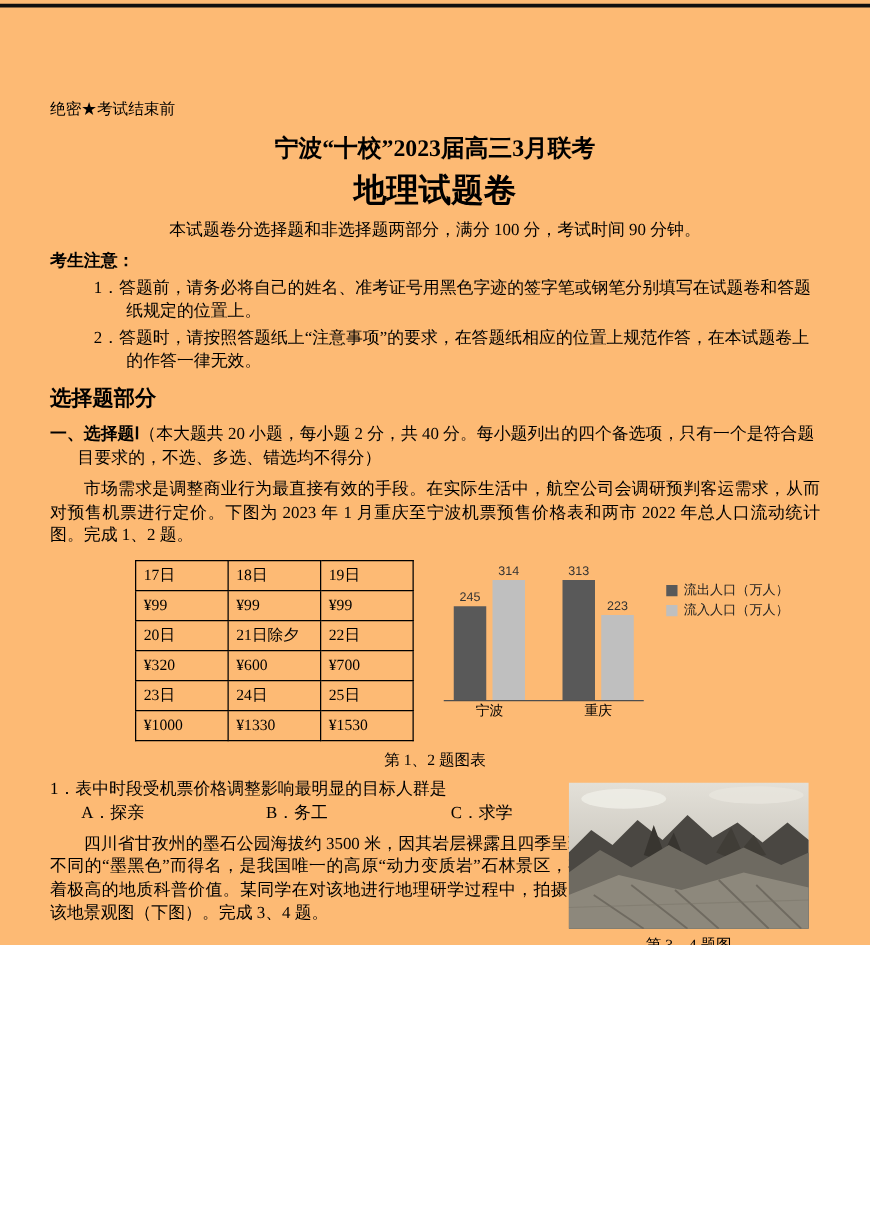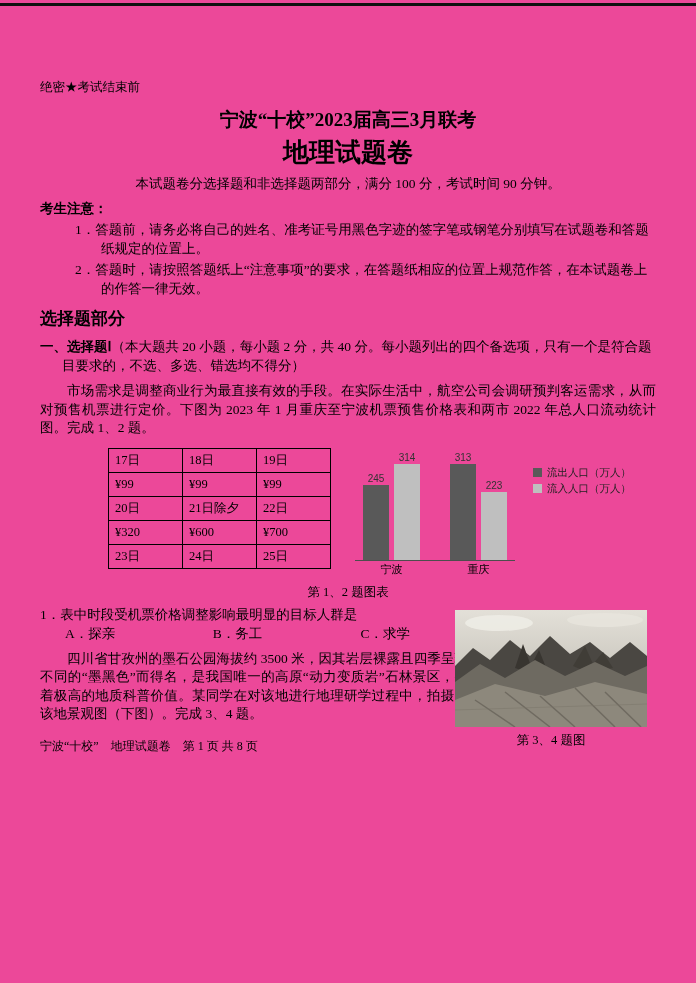--- a/index.html
+++ b/index.html
@@ -1,21 +1,21 @@
 <!DOCTYPE html>
 <html><head>
 <meta charset="utf-8">
 <style>
   * { margin:0; padding:0; box-sizing:border-box; }
   html,body { background:#ffffff; }
   .page {
     position:relative;
-    width:696px; height:983px;
+    width:696px; height:756px;
     margin:0 auto;
-    background:#ec4899;
+    background:#fdba74;
     color:#000;
     font-family:"Liberation Serif", serif;
     font-size:13.5px;
     line-height:19px;
     padding:78px 40px 0 40px;
     overflow:hidden;
   }
   .top-rule { position:absolute; top:3px; left:0; width:100%; height:3px; background:#101010; }
   .security { font-size:12.5px; }
   .title { margin-top:11px; font-size:19px; line-height:24px; font-weight:bold; text-align:center; }
@@ -104,20 +104,25 @@
         </tr>
         <tr>
           <td>¥320</td>
           <td>¥600</td>
           <td>¥700</td>
         </tr>
         <tr>
           <td>23日</td>
           <td>24日</td>
           <td>25日</td>
+        </tr>
+        <tr>
+          <td>¥1000</td>
+          <td>¥1330</td>
+          <td>¥1530</td>
         </tr>
       </tbody>
     </table>
 
     <div class="chart">
       <div class="plot">
           <div class="bar-group">
             <div class="bars">
               <div class="bar-wrap">
                 <div class="bar-value">245</div>

